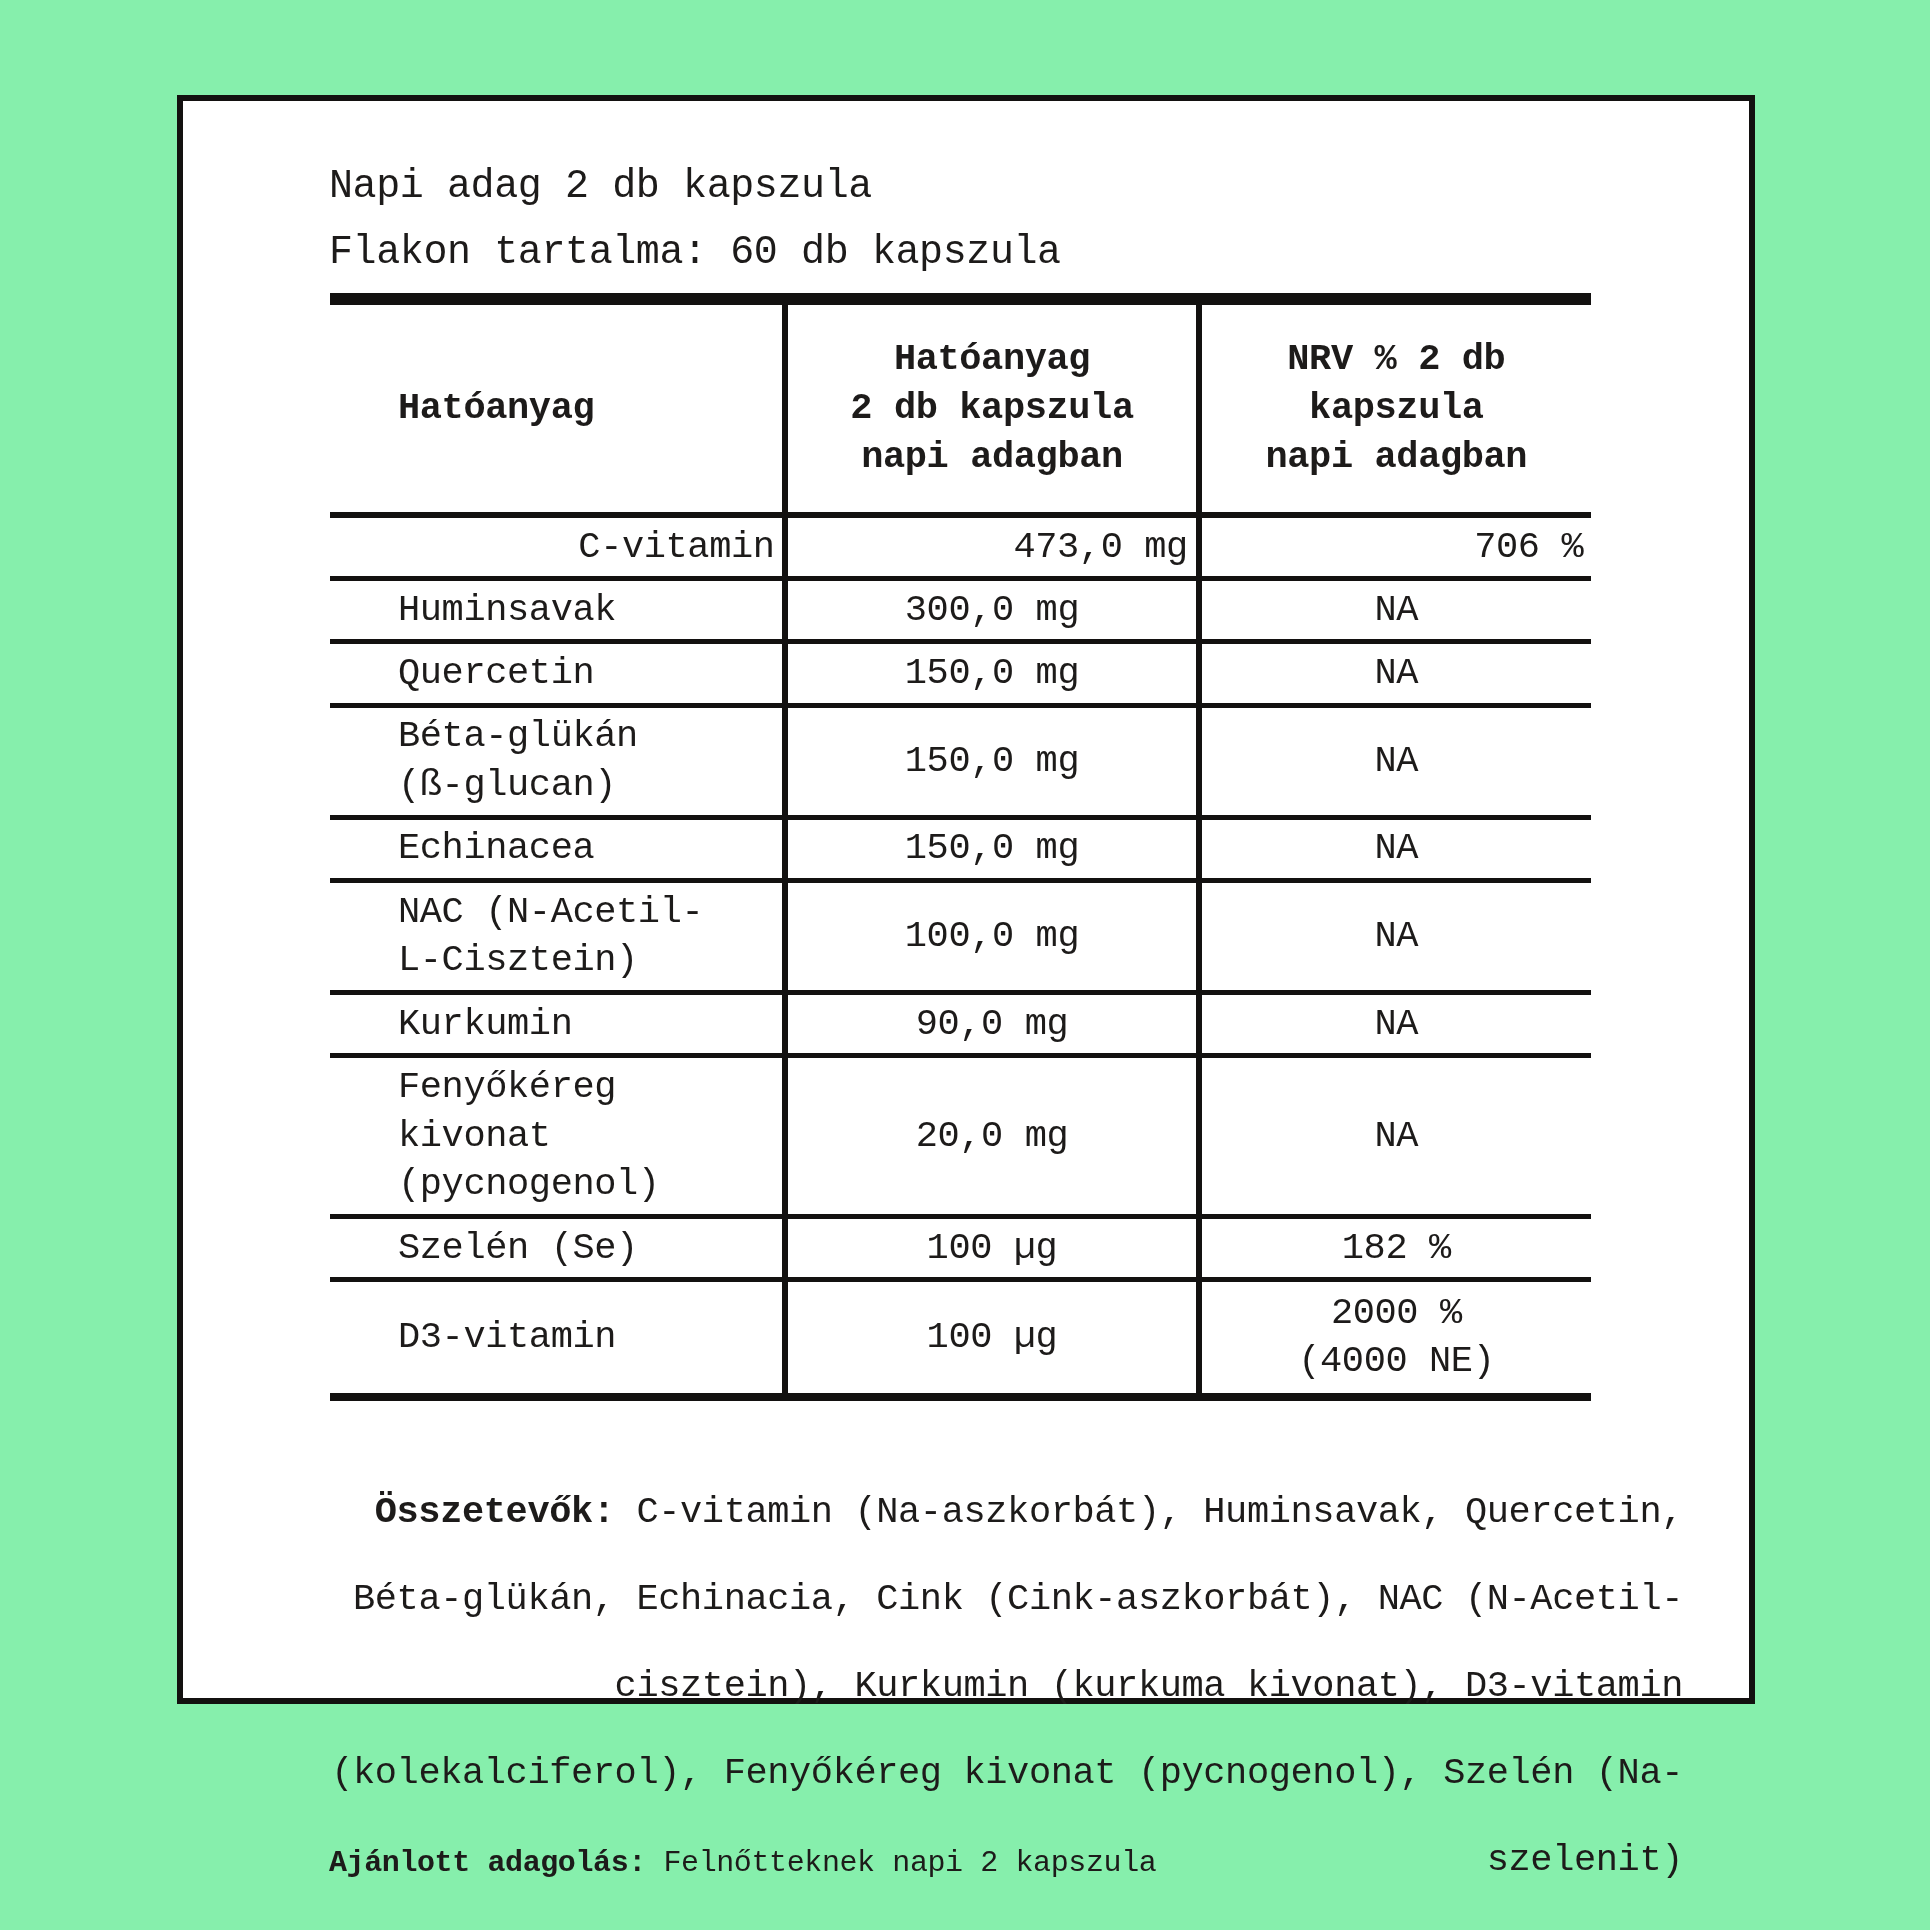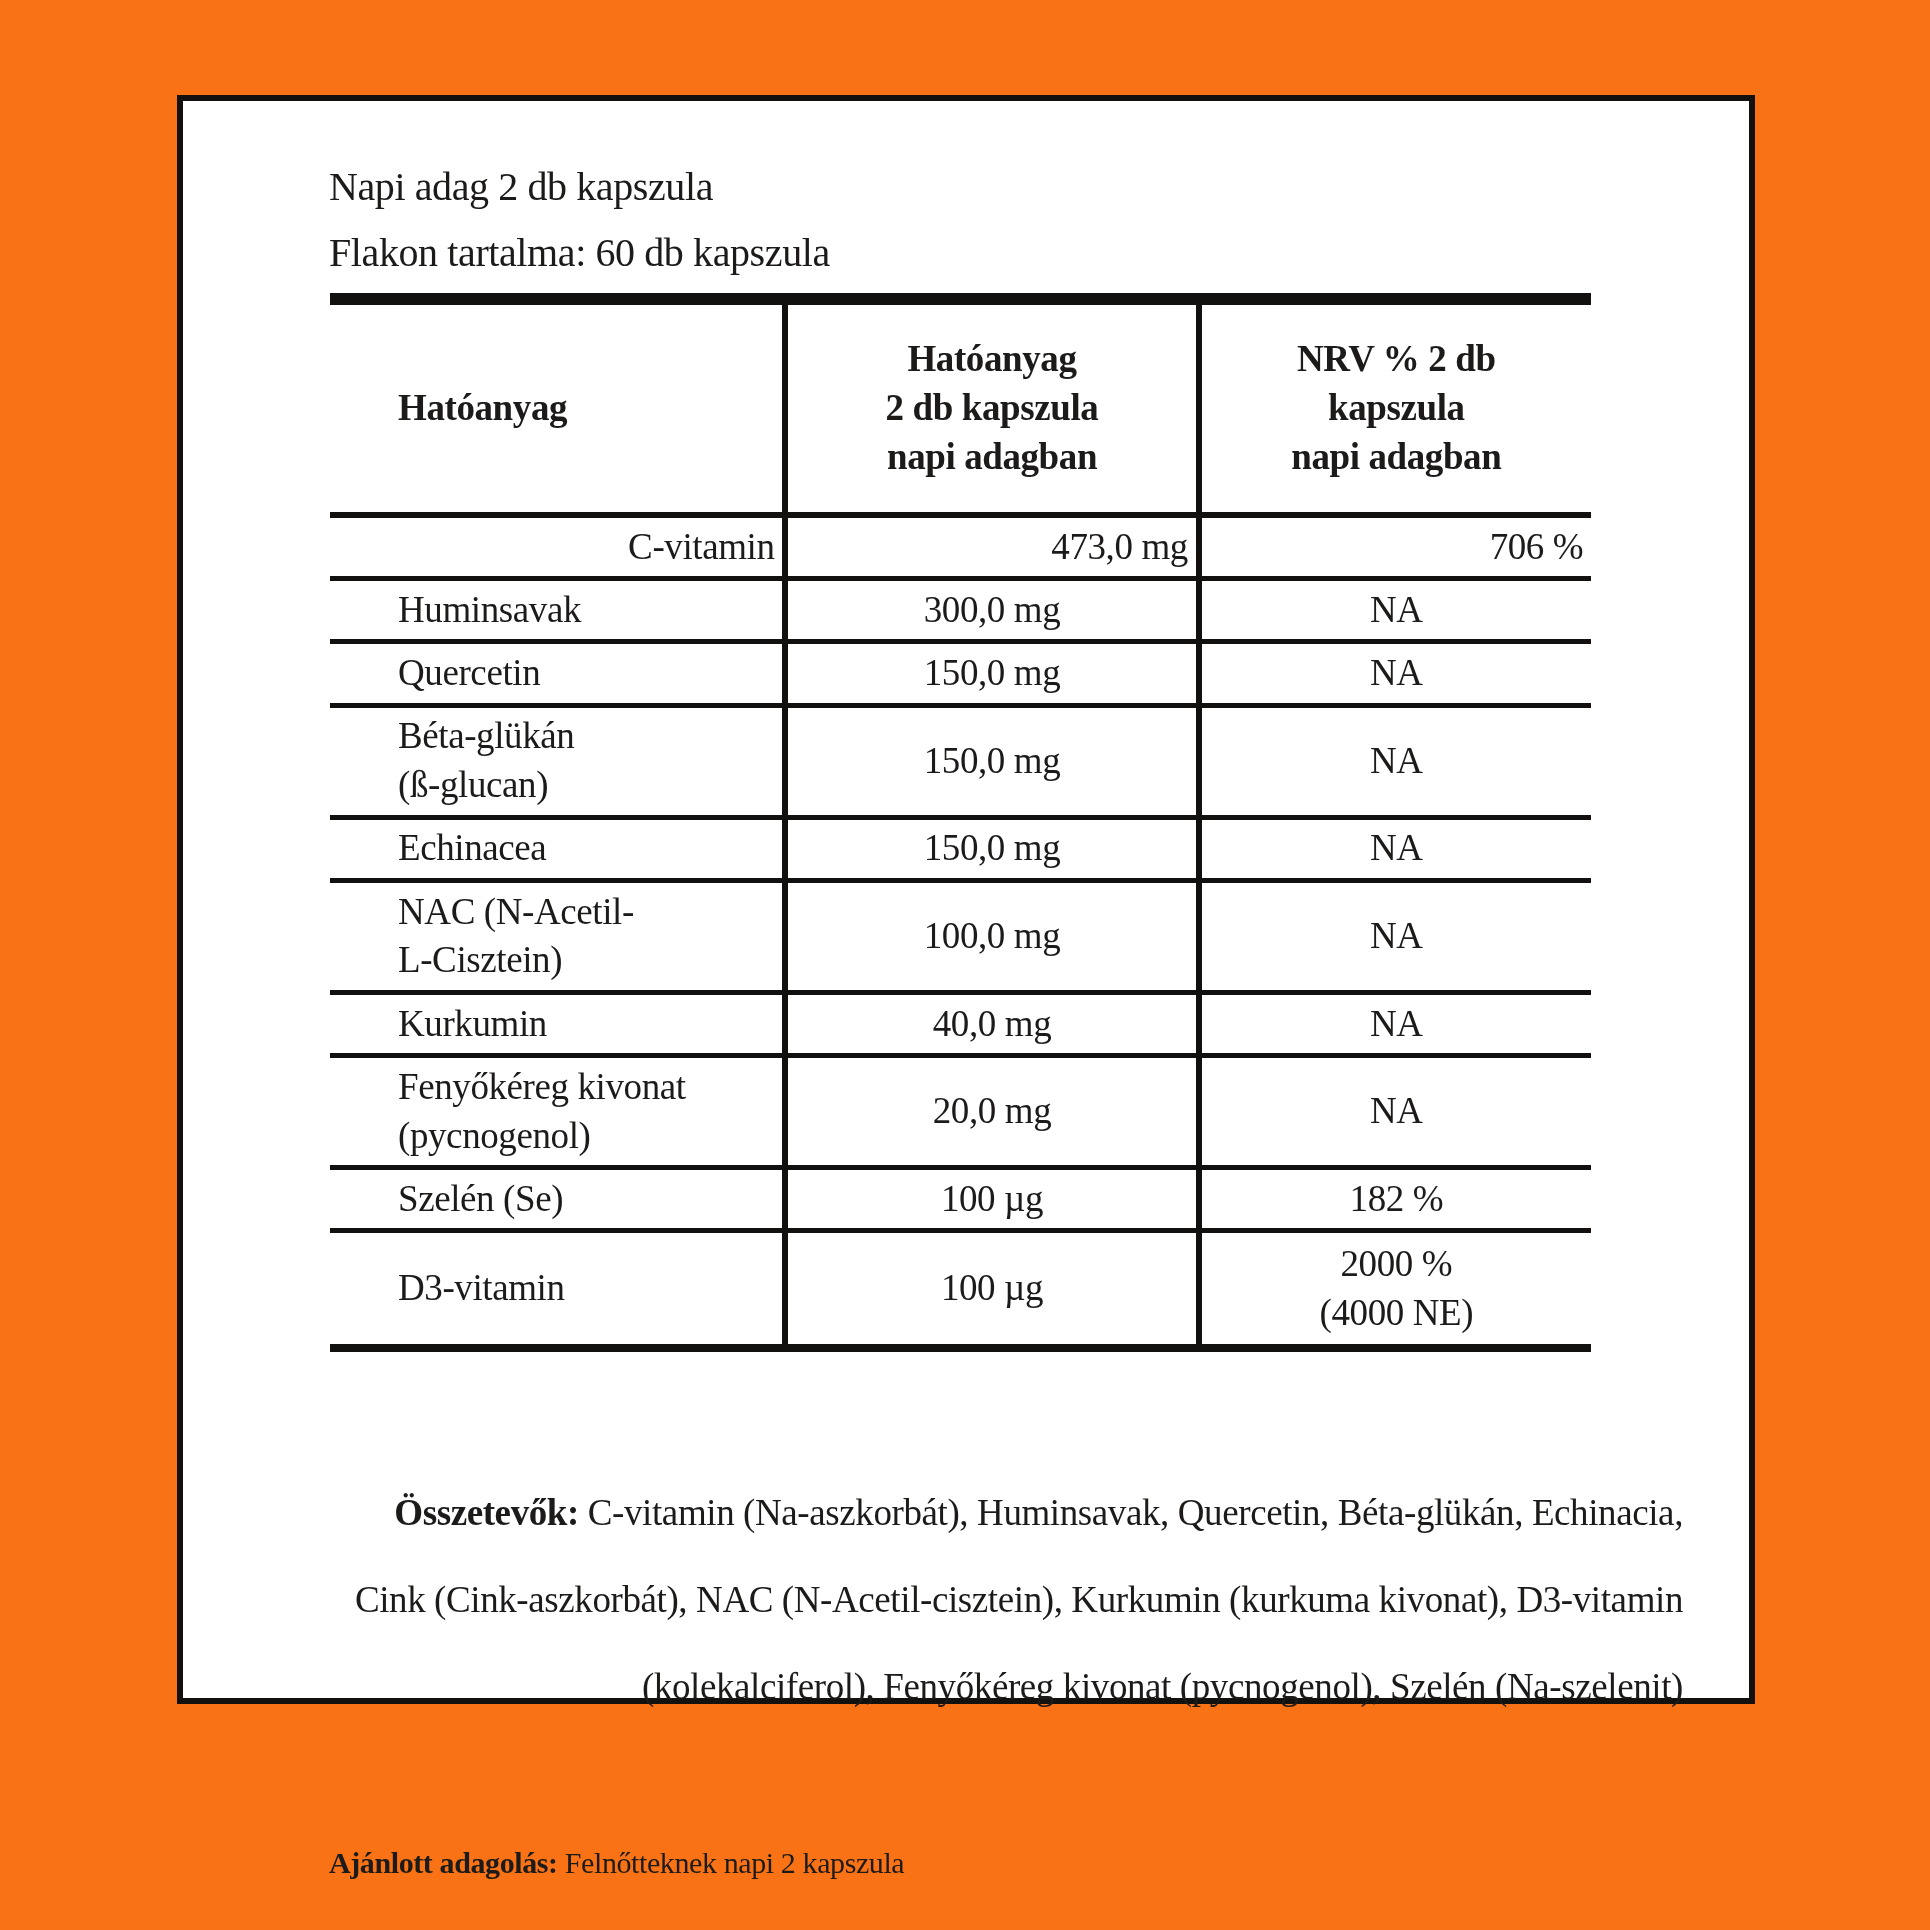--- a/index.html
+++ b/index.html
@@ -4,22 +4,22 @@
 <style>
   html, body {
     margin: 0;
     padding: 0;
     background: #ffffff;
   }
   .sheet {
     position: relative;
     width: 1930px;
     height: 1930px;
-    background: #f97316;
-    font-family: Liberation Serif, serif;
+    background: #86efac;
+    font-family: Liberation Mono, monospace;
     color: #1d1b1a;
     letter-spacing: -0.4px;
   }
   .info-box {
     position: absolute;
     left: 177px;
     top: 95px;
     width: 1578px;
     height: 1609px;
     border: 6.2px solid #131110;
@@ -151,21 +151,21 @@
           <td class="num-col colline">NA</td>
         </tr>
         <tr class="row-tall">
           <td class="name-col">NAC (N-Acetil-
 L-Cisztein)</td>
           <td class="num-col colline">100,0 mg</td>
           <td class="num-col colline">NA</td>
         </tr>
         <tr class="row-single">
           <td class="name-col">Kurkumin</td>
-          <td class="num-col colline">40,0 mg</td>
+          <td class="num-col colline">90,0 mg</td>
           <td class="num-col colline">NA</td>
         </tr>
         <tr class="row-tall">
           <td class="name-col">Fenyőkéreg kivonat
 (pycnogenol)</td>
           <td class="num-col colline">20,0 mg</td>
           <td class="num-col colline">NA</td>
         </tr>
         <tr class="row-single">
           <td class="name-col">Szelén (Se)</td>

